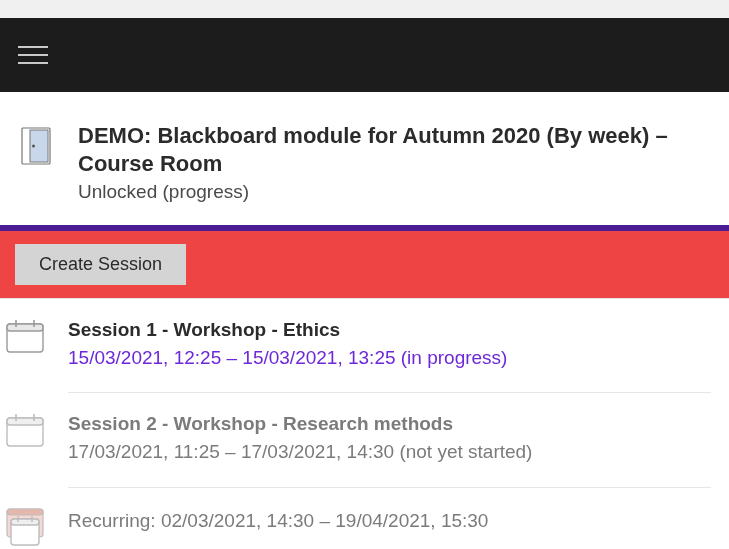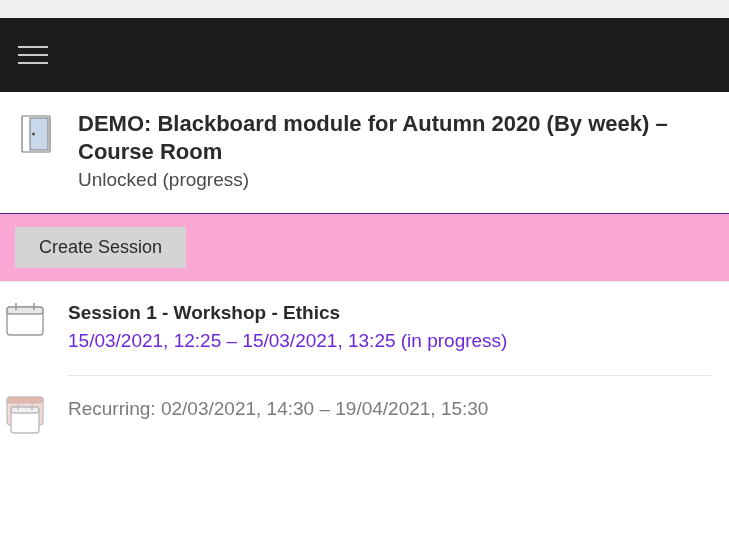--- a/index.html
+++ b/index.html
@@ -4,36 +4,36 @@
   <style>
     * { box-sizing: border-box; margin: 0; padding: 0; }
     html, body { width: 729px; height: 549px; font-family: "Segoe UI", "Helvetica Neue", Arial, sans-serif; background: #fff; color: #333; }
     .top-strip { width: 100%; height: 18px; background: #f0f0f0; }
     .black-bar { width: 100%; height: 74px; background: #1c1c1c; display: flex; align-items: center; padding: 0 18px; }
     .hamburger { display: flex; flex-direction: column; justify-content: center; gap: 6px; width: 30px; height: 30px; cursor: pointer; }
     .hamburger span { display: block; height: 2px; width: 100%; background: #c9c9c9; }
 
     .course-room {
       width: 100%;
-      padding: 18px 18px 22px 18px;
+      padding: 30px 18px 22px 18px;
       display: flex;
       align-items: flex-start;
       gap: 24px;
-      border-bottom: 1px solid #4c1d95;
+      border-bottom: 6px solid #4c1d95;
       background: #fff;
     }
     .course-room .title { font-size: 22px; font-weight: 700; color: #2b2b2b; line-height: 1.25; }
     .course-room .sub { font-size: 19px; font-weight: 400; color: #4a4a4a; margin-top: 4px; }
 
     .door-icon { flex: 0 0 36px; margin-top: 4px; }
 
     .toolbar {
       width: 100%;
       padding: 13px 15px;
-      background: #f9a8d4;
+      background: #ef4444;
       border-bottom: 1px solid #e5e5e5;
       text-decoration: underline;
     }
     .btn-create {
       background: #d4d4d4;
       border: none;
       color: #2b2b2b;
       font-size: 18px;
       padding: 10px 24px;
       cursor: pointer;
@@ -99,20 +99,34 @@
         <line x1="10" y1="1" x2="10" y2="8" stroke="#9a9a9a" stroke-width="1.6"></line>
         <line x1="28" y1="1" x2="28" y2="8" stroke="#9a9a9a" stroke-width="1.6"></line>
       </svg>
     </div>
     <div class="session-content">
       <div class="session-title">Session 1 - Workshop - Ethics</div>
       <div class="session-sub">15/03/2021, 12:25 – 15/03/2021, 13:25 (in progress)</div>
     </div>
   </div>
 
+  <div class="session inactive">
+    <div class="cal-icon">
+      <svg width="38" height="34" viewBox="0 0 38 34">
+        <rect x="1" y="5" width="36" height="28" rx="3" fill="none" stroke="#bdbdbd" stroke-width="1.4"></rect>
+        <rect x="1" y="5" width="36" height="7" rx="3" fill="#efefef" stroke="#bdbdbd" stroke-width="1.4"></rect>
+        <line x1="10" y1="1" x2="10" y2="8" stroke="#bdbdbd" stroke-width="1.6"></line>
+        <line x1="28" y1="1" x2="28" y2="8" stroke="#bdbdbd" stroke-width="1.6"></line>
+      </svg>
+    </div>
+    <div class="session-content">
+      <div class="session-title">Session 2 - Workshop - Research methods</div>
+      <div class="session-sub">17/03/2021, 11:25 – 17/03/2021, 14:30 (not yet started)</div>
+    </div>
+  </div>
 
   <div class="session inactive recurring">
     <div class="cal-icon">
       <svg width="38" height="40" viewBox="0 0 38 40">
         <rect x="1" y="1" width="36" height="28" rx="3" fill="#f6d9d3" stroke="#bdbdbd" stroke-width="1.2"></rect>
         <rect x="1" y="1" width="36" height="6" rx="3" fill="#e6b7ad" stroke="#bdbdbd" stroke-width="1.2"></rect>
         <rect x="5" y="11" width="28" height="26" rx="3" fill="#fff" stroke="#bdbdbd" stroke-width="1.4"></rect>
         <rect x="5" y="11" width="28" height="6" rx="3" fill="#efefef" stroke="#bdbdbd" stroke-width="1.4"></rect>
         <line x1="12" y1="8" x2="12" y2="14" stroke="#bdbdbd" stroke-width="1.4"></line>
         <line x1="26" y1="8" x2="26" y2="14" stroke="#bdbdbd" stroke-width="1.4"></line>

